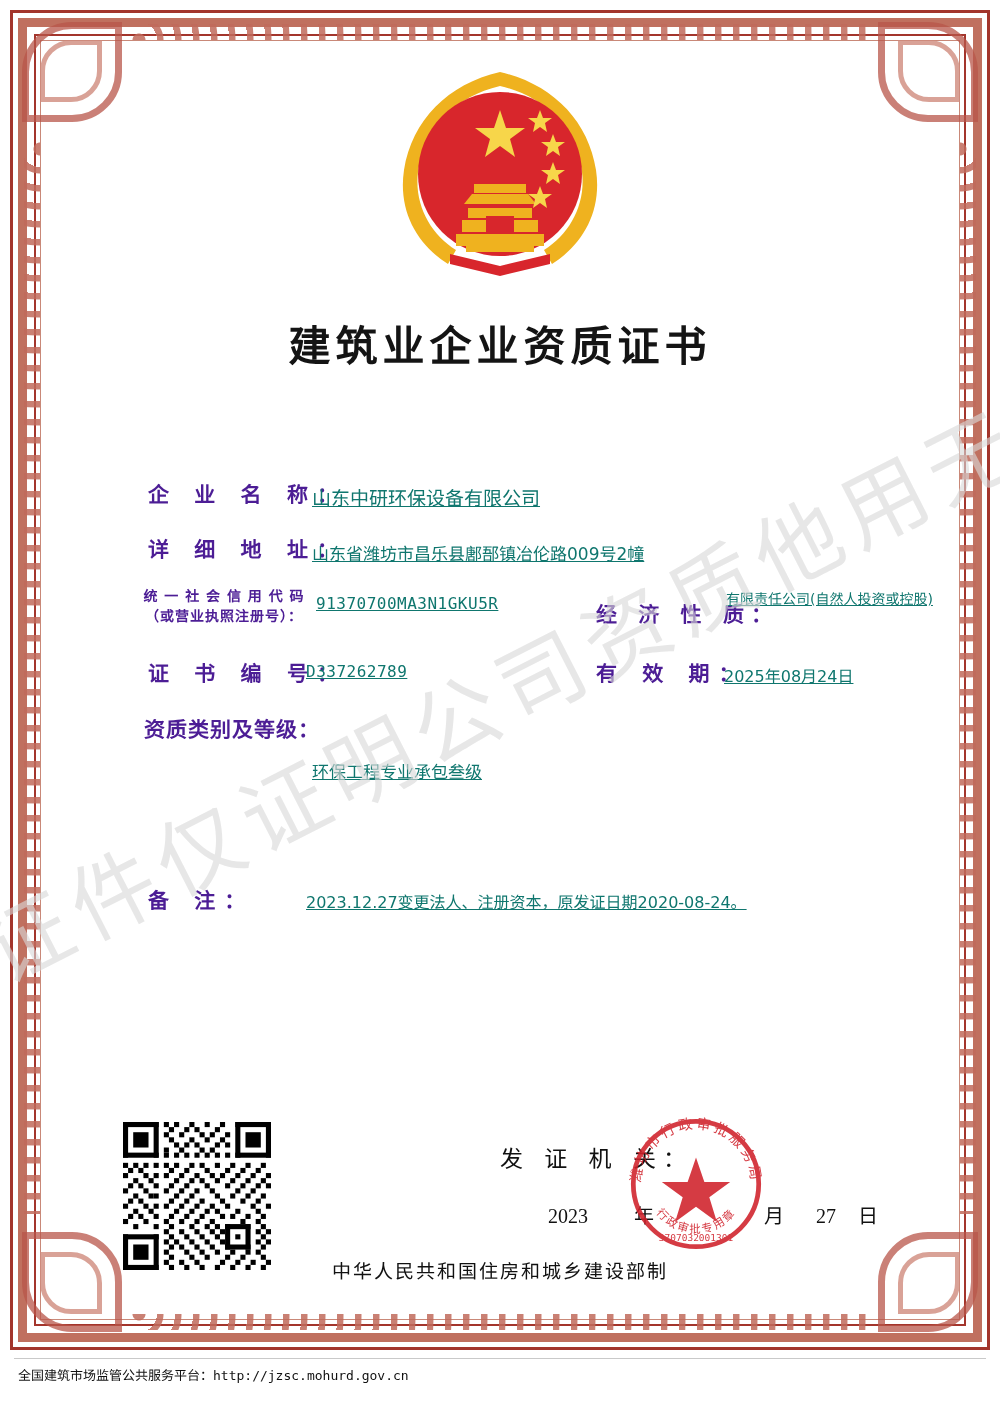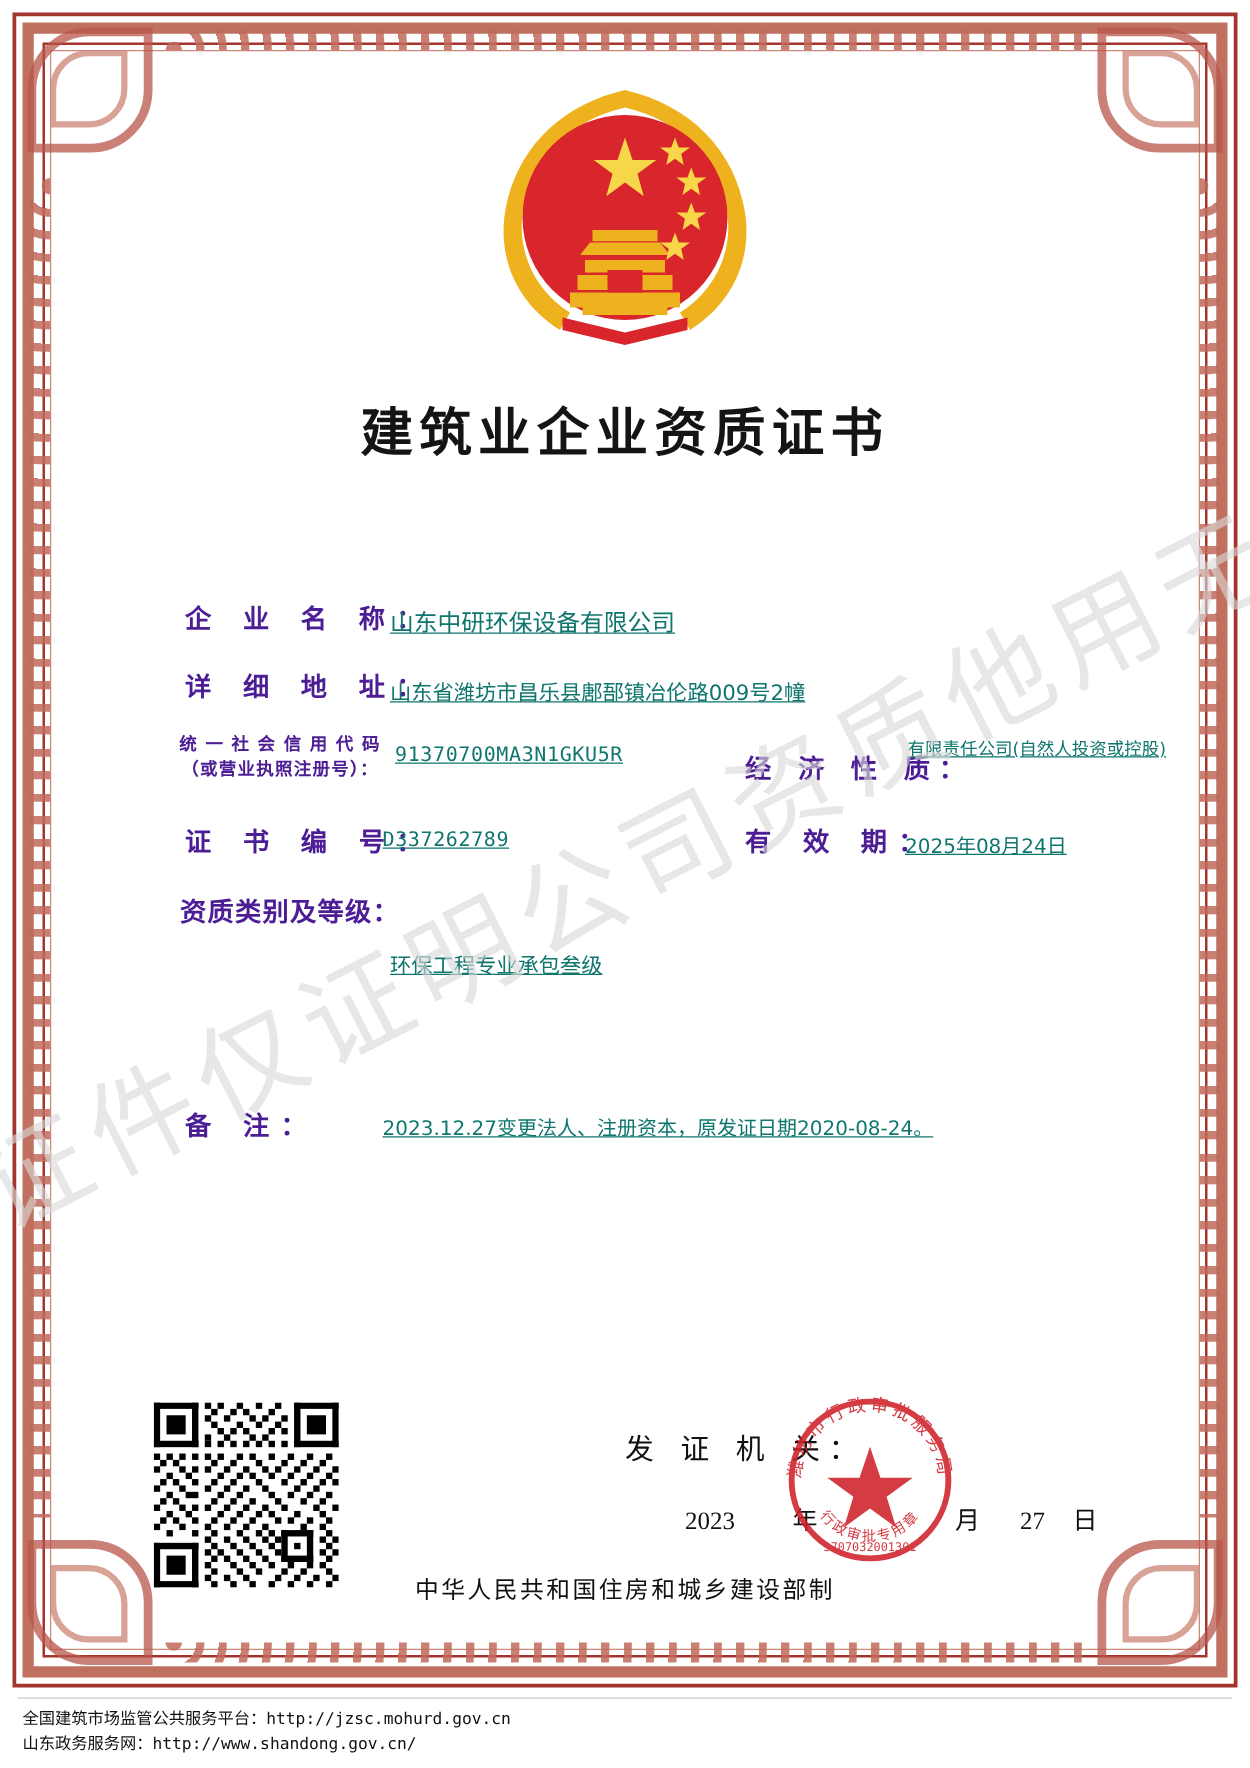--- a/index.html
+++ b/index.html
@@ -610,14 +610,13 @@
   </text>
   <text font-size="12" font-family="'DejaVu Sans','Liberation Sans',sans-serif" fill="#d0202a" letter-spacing="2">
     <textPath href="#sealBotArc" startOffset="50%" text-anchor="middle">行政审批专用章</textPath>
   </text>
   <text x="80" y="140" font-size="10" text-anchor="middle" fill="#d0202a" font-family="'DejaVu Sans Mono','Liberation Mono',monospace">3707032001301</text>
 </svg>
 
 <div class="footer-rule"></div>
 <div class="footer">
   <div>全国建筑市场监管公共服务平台：http://jzsc.mohurd.gov.cn</div>
-  <div>山东政务服务网：http://www.shandong.gov.cn/</div>
 </div>
 
 </body></html>

